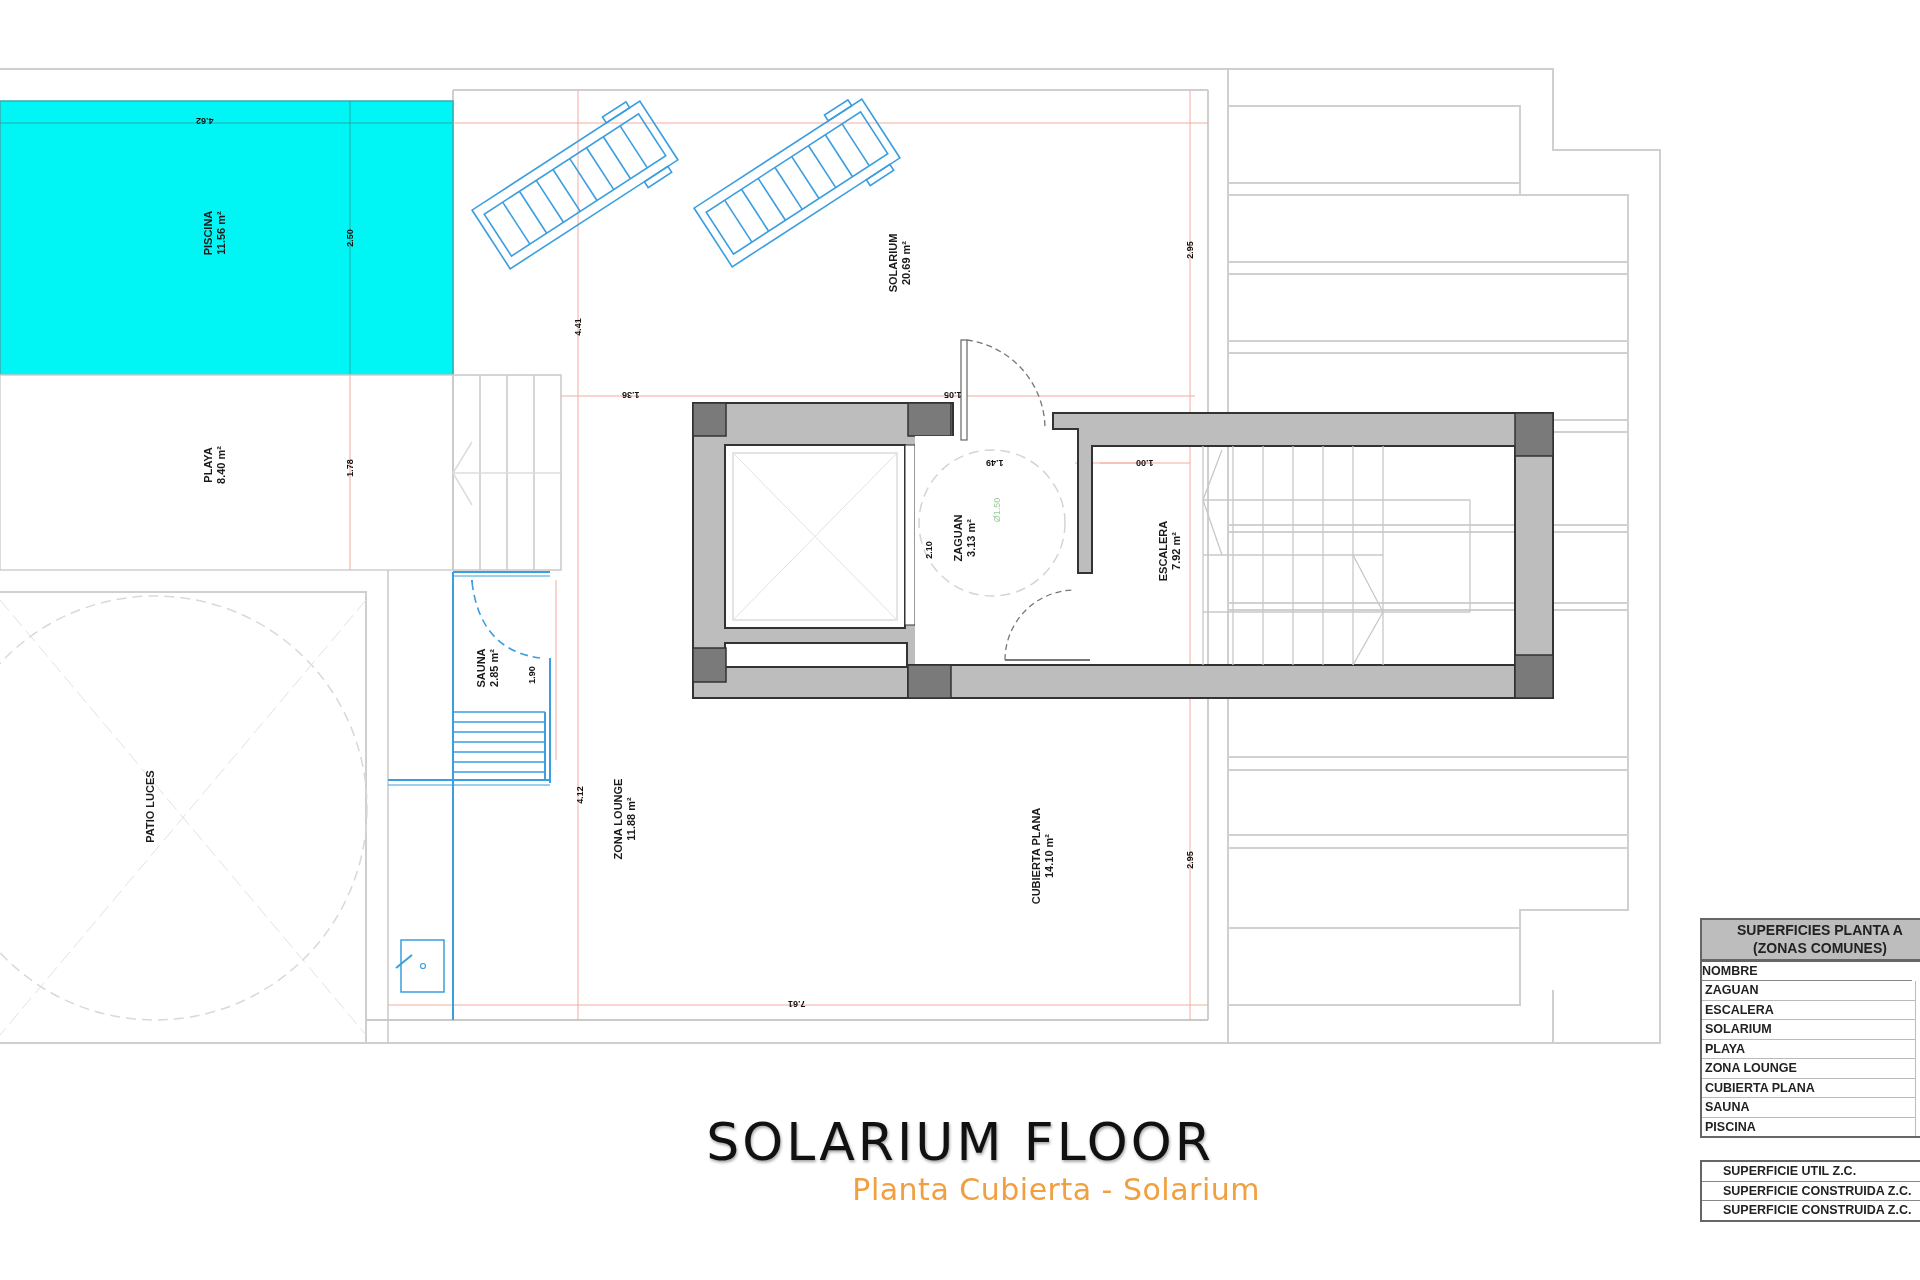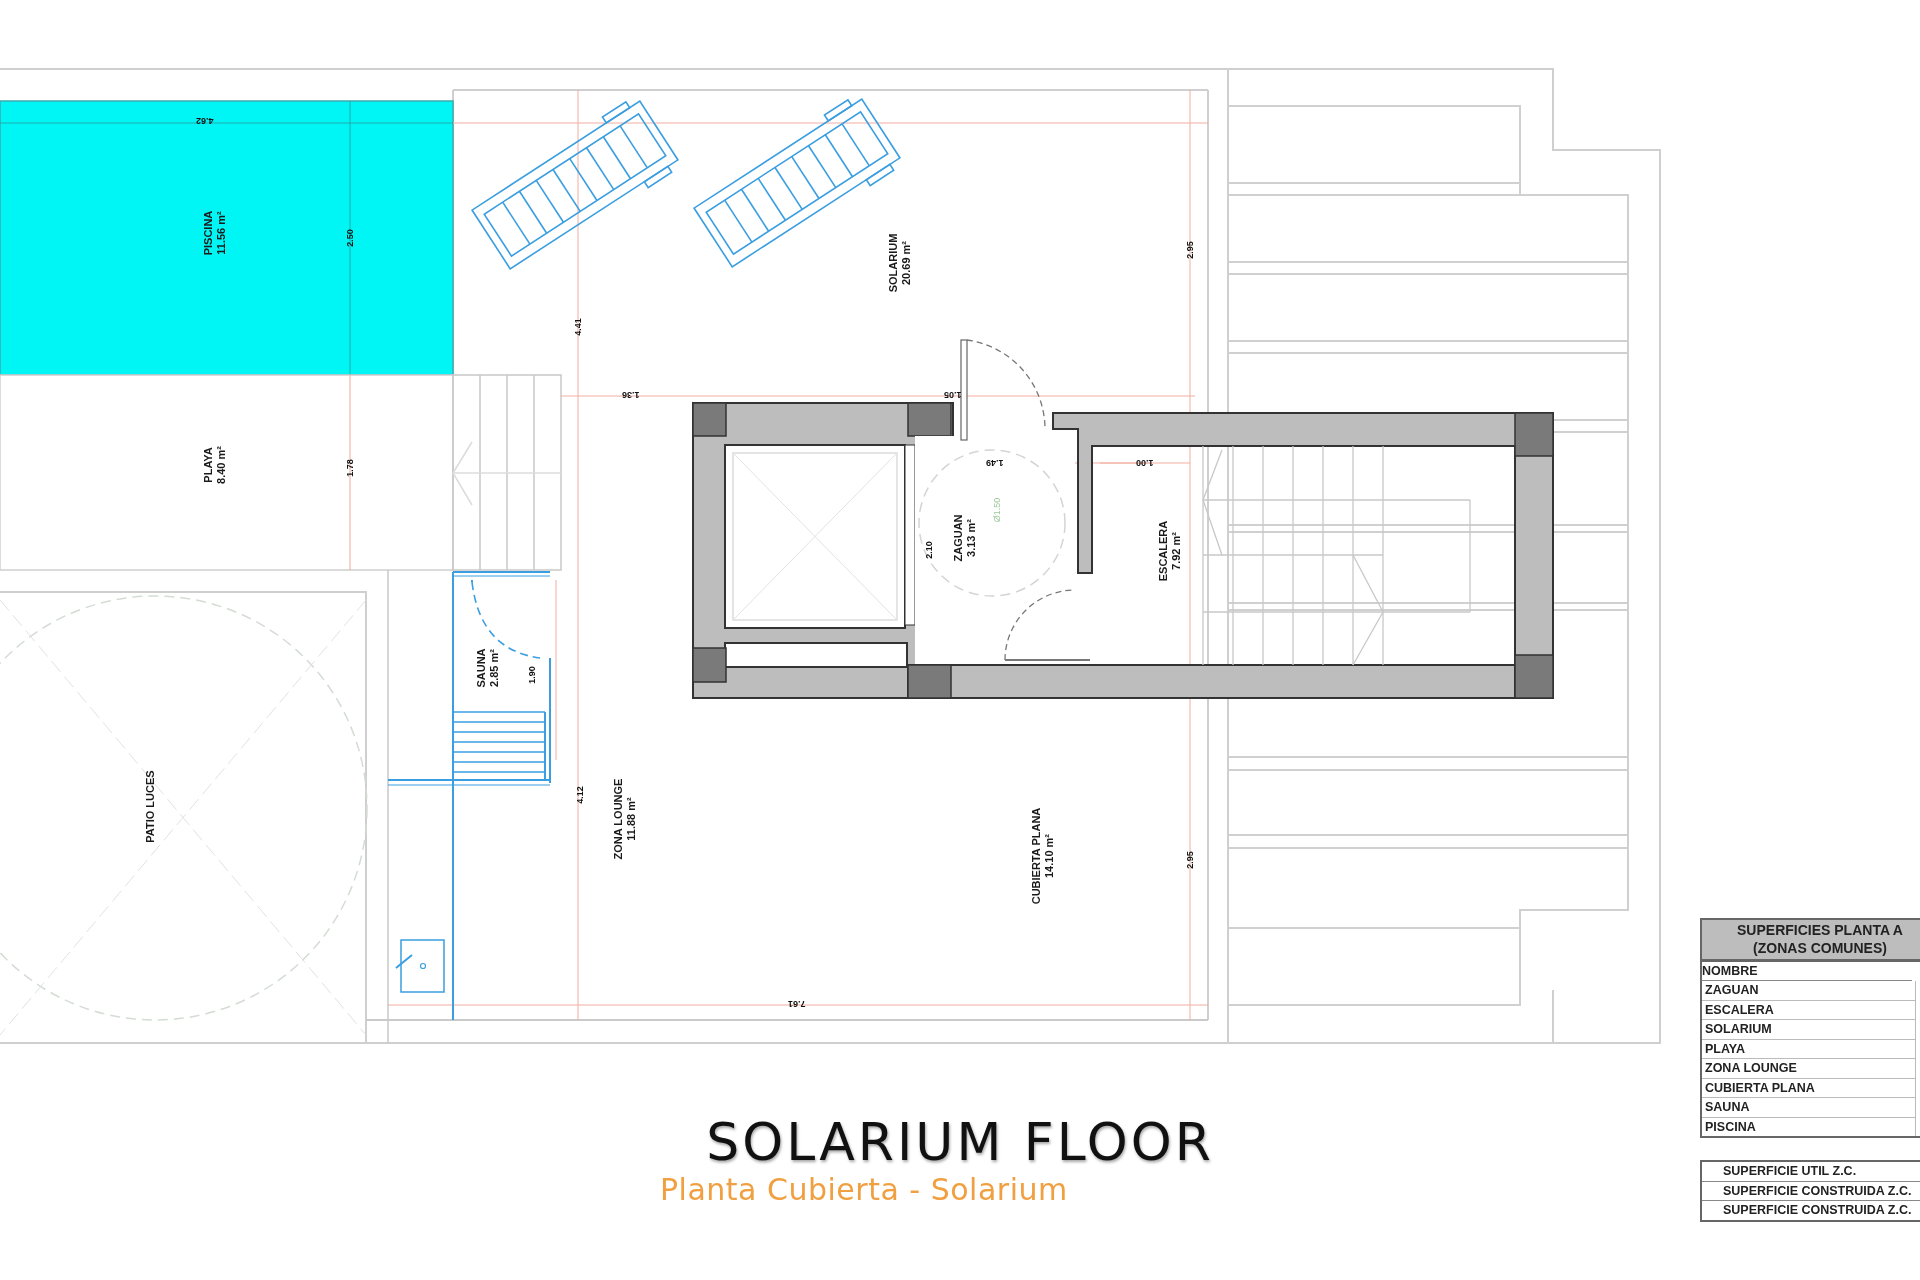--- a/index.html
+++ b/index.html
@@ -3,21 +3,21 @@
   <meta charset="utf-8">
   <style>
     html, body { margin: 0; padding: 0; background: #ffffff; }
     body { width: 1920px; height: 1280px; position: relative; overflow: hidden; font-family: "Liberation Sans", sans-serif; }
     #plan { position: absolute; left: 0; top: 0; width: 1920px; height: 1280px; }
     .rot-label { position: absolute; transform: rotate(-90deg); transform-origin: center center; text-align: center; font-family: "Liberation Sans", sans-serif; font-size: 11px; font-weight: bold; color: #1a1a1a; line-height: 13px; white-space: nowrap; }
     .dim { position: absolute; font-family: "Liberation Sans", sans-serif; font-size: 9px; font-weight: bold; color: #111; white-space: nowrap; }
     .dim.v { transform: rotate(-90deg); }
     .dim.flip { transform: rotate(180deg); }
     .title-main { position: absolute; left: 660px; top: 1112px; width: 600px; text-align: center; font-family: "DejaVu Sans", sans-serif; font-size: 52px; letter-spacing: 3px; color: #111; text-shadow: 1px 2px 3px rgba(0,0,0,0.35); font-weight: normal; }
-    .title-sub { position: absolute; left: 660px; top: 1172px; width: 600px; text-align: left; font-family: "DejaVu Sans", sans-serif; font-size: 30px; color: #f0a040; letter-spacing: 0.5px; }
+    .title-sub { position: absolute; left: 660px; top: 1172px; width: 600px; text-align: right; font-family: "DejaVu Sans", sans-serif; font-size: 30px; color: #f0a040; letter-spacing: 0.5px; }
     .table { position: absolute; left: 1700px; top: 918px; width: 240px; font-family: "Liberation Sans", sans-serif; font-size: 12.5px; font-weight: bold; color: #222; }
     .table .head { background: #bdbdbd; border: 2px solid #666; border-bottom-width: 3px; text-align: center; font-size: 14px; line-height: 18px; padding: 1px 0 2px; }
     .table .colhead { border-left: 2px solid #666; border-bottom: 1px solid #888; height: 18px; line-height: 18px; width: 210px; }
     .table .rows { border-left: 2px solid #666; border-bottom: 2px solid #666; }
     .table .row { height: 18.5px; line-height: 19px; border-bottom: 1px solid #bbb; padding-left: 3px; width: 210px; border-right: 1px solid #bbb; }
     .table .row:last-child { border-bottom: none; }
     .table .totals { margin-top: 22px; border: 2px solid #666; border-right: none; }
     .table .total-row { height: 18.5px; line-height: 19px; border-bottom: 1px solid #888; padding-left: 21px; width: 210px; border-right: 3px solid #0369a1; }
     .table .total-row:last-child { border-bottom: none; }
   </style>

